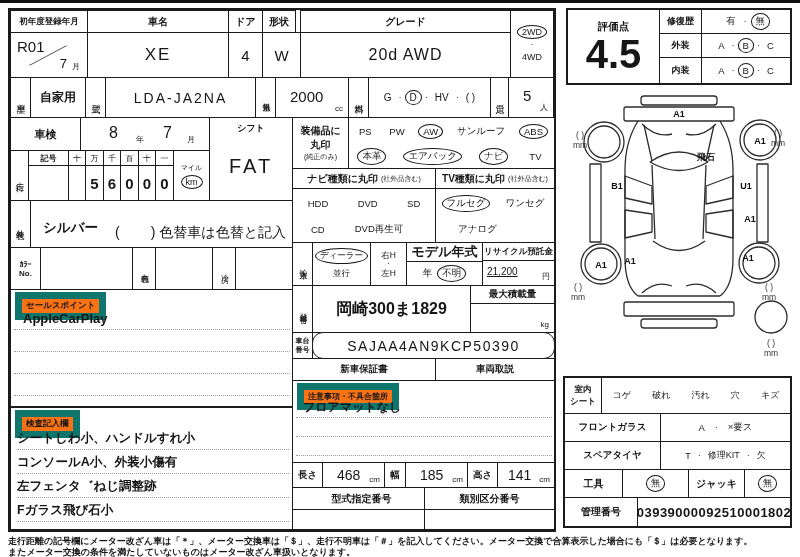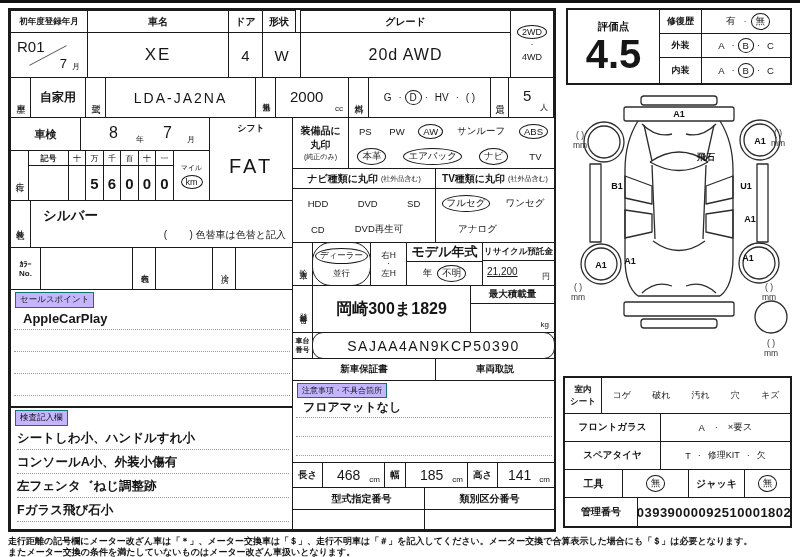--- a/index.html
+++ b/index.html
@@ -10,21 +10,21 @@
   }
   .abs { position:absolute; }
   .cell { position:absolute; border:1px solid #1b1b1b; background:#fff; }
   .cc { display:flex; align-items:center; justify-content:center; }
   .col { flex-direction:column; }
   .hdr { font-weight:bold; font-size:10px; }
   .vert { writing-mode:vertical-rl; text-orientation:upright; line-height:1; letter-spacing:1px; }
   .opt { display:inline-block; padding:1px 4px; white-space:nowrap; }
   .ringed { border:1.6px solid #161616; border-radius:50%; }
   .dl { position:absolute; border-bottom:1.3px dotted #9b9b9b; }
-  .tab { position:absolute; border:1px solid #0f766e; font-size:8.5px; font-weight:normal; padding:1px 4px; background:#c4b5fd; white-space:nowrap; }
+  .tab { position:absolute; border:7px solid #0f766e; font-size:8.5px; font-weight:bold; padding:1px 4px; background:#f97316; white-space:nowrap; }
   .unit { font-size:8px; }
   .bigval { font-size:15px; font-weight:bold; }
   .noteline { position:absolute; left:6px; width:272px; height:24px; border-bottom:1.3px dotted #9b9b9b; font-size:12.5px; font-weight:bold; padding-top:4px; white-space:nowrap; overflow:hidden; }
 </style>
 </head>
 <body>
 
 <div class="abs" style="left:0;top:0;width:800px;height:3px;background:#111;"></div>
 
 <div class="abs" style="left:8px;top:8px;width:548px;height:524px;border:2px solid #1b1b1b;">
@@ -169,22 +169,22 @@
     </div>
     <div style="display:flex;align-items:center;height:25px;font-size:9.5px;padding-left:18px;">
       <span class="opt">アナログ</span>
     </div>
   </div>
 
   <div class="cell cc" style="left:0;top:190px;width:21px;height:48px;">
       <span class="vert" style="font-size:8.5px;">外装色</span>
     </div>
   <div class="cell" style="left:20px;top:190px;width:263px;height:48px;">
-    <span class="abs" style="left:12px;top:6px;font-size:13.5px;font-weight:bold;">シルバー</span>
-    <span class="abs" style="right:6px;bottom:5px;font-size:10px;white-space:pre;">(        ) 色替車は色替と記入</span>
+    <span class="abs" style="left:12px;top:18px;font-size:13.5px;font-weight:bold;">シルバー</span>
+    <span class="abs" style="right:6px;bottom:5px;font-size:14px;white-space:pre;">(        ) 色替車は色替と記入</span>
   </div>
 
   <div class="cell cc col" style="left:0;top:237px;width:31px;height:43px;font-size:8px;font-weight:bold;">
     <span>ｶﾗｰ</span>
       <span>No.</span>
   </div>
   <div class="cell cc" style="left:30px;top:237px;width:93px;height:43px;"></div>
   <div class="cell cc" style="left:122px;top:237px;width:24px;height:43px;">
       <span class="vert" style="font-size:8px;">内装色</span>
     </div>
@@ -207,21 +207,21 @@
     <span class="tab" style="left:4px;top:2px;">検査記入欄</span>
     <div class="noteline" style="top:18px;">シートしわ小、ハンドルすれ小</div>
     <div class="noteline" style="top:42px;">コンソールA小、外装小傷有</div>
     <div class="noteline" style="top:66px;">左フェンタ゛ねじ調整跡</div>
     <div class="noteline" style="top:90px;">Fガラス飛び石小</div>
   </div>
 
   <div class="cell cc" style="left:282px;top:232px;width:21px;height:44px;">
       <span class="vert" style="font-size:8px;">輸入車</span>
     </div>
-  <div class="cell cc col" style="left:302px;top:232px;width:59px;height:44px;font-size:8.5px;gap:3px;border-radius:19px;">
+  <div class="cell cc col" style="left:302px;top:232px;width:59px;height:44px;font-size:8.5px;gap:3px;">
     <span class="opt ringed">ディーラー</span>
     <span class="opt">並行</span>
   </div>
   <div class="cell cc col" style="left:360px;top:232px;width:37px;height:44px;font-size:8.5px;line-height:1.2;">
     <span>右H</span>
     <span style="font-size:7px;">・</span>
     <span>左H</span>
   </div>
   <div class="cell cc hdr" style="left:396px;top:232px;width:77px;height:20px;font-size:13px;">モデル年式</div>
   <div class="cell cc" style="left:396px;top:251px;width:77px;height:25px;font-size:9.5px;gap:5px;">

